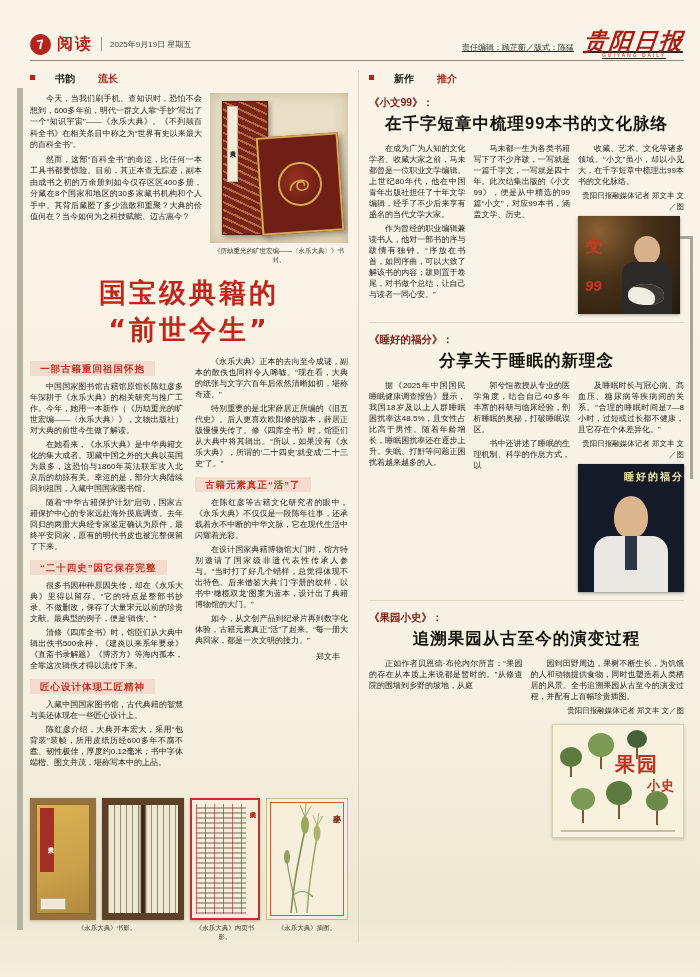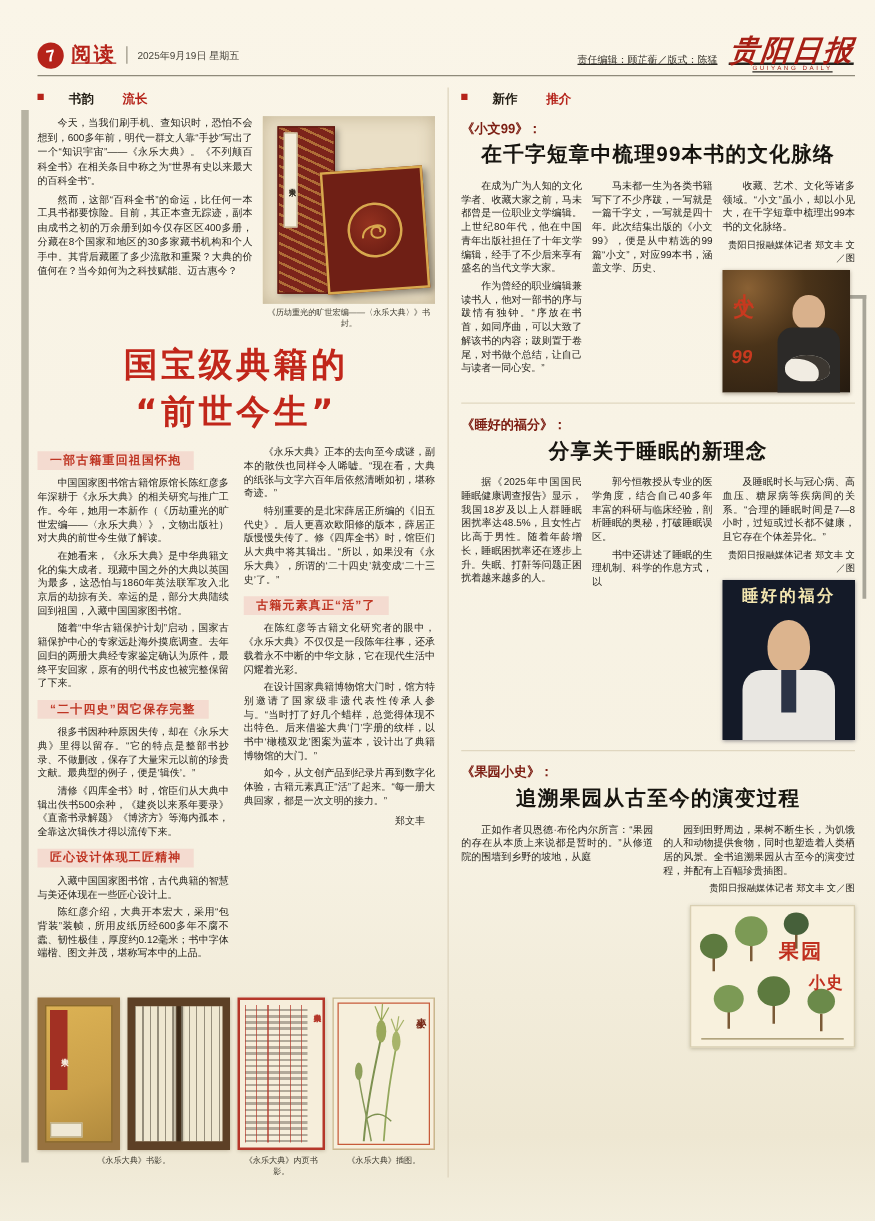--- a/index.html
+++ b/index.html
@@ -4,21 +4,21 @@
 <style>
   html,body{margin:0;padding:0;}
   body{width:700px;height:977px;overflow:hidden;background:#e6dfcc;font-family:"Liberation Sans",sans-serif;}
   .page{position:relative;width:700px;height:977px;color:#26241f;
     background:linear-gradient(180deg,#faf5e8 0,#f6f1e2 70%,#eee7d2 93%,#f3eedd 100%);}
   .leftbar{position:absolute;left:17px;top:88px;width:6px;height:842px;background:#b7b3a3;}
 
   
   .top{position:absolute;left:30px;right:16px;top:28px;height:32px;border-bottom:1px solid #8f8a7a;display:flex;align-items:center;}
   .pgnum{width:21px;height:21px;border-radius:50%;background:#b5231a;color:#fff;font-weight:bold;font-size:13px;display:flex;align-items:center;justify-content:center;transform:rotate(-10deg);flex:none;}
-  .secname{color:#b5231a;font-weight:bold;font-size:16px;margin:0 8px 0 6px;letter-spacing:2px;text-decoration:underline;}
+  .secname{color:#b5231a;font-weight:bold;font-size:16px;margin:0 8px 0 6px;letter-spacing:2px;}
   .hdr-div{width:1px;height:14px;background:#9a9585;}
   .date{font-size:8px;color:#46433a;margin-left:8px;}
   .hdr-right{margin-left:auto;display:flex;align-items:flex-end;gap:10px;text-decoration:underline;}
   .editor{font-size:8px;color:#35322b;padding-bottom:5px;}
   .masthead-wrap{text-align:center;}
   .masthead{color:#a61f15;font-family:"DejaVu Serif",serif;font-weight:bold;font-style:italic;font-size:23px;line-height:22px;transform:skewX(-6deg);letter-spacing:2px;}
   .masthead-sub{font-size:5px;color:#a61f15;letter-spacing:2px;}
 
   
   .content{position:absolute;top:70px;left:30px;width:654px;display:flex;gap:10px;}
@@ -95,28 +95,28 @@
   .cover-a{width:102px;height:98px;position:relative;overflow:hidden;box-shadow:0 1px 3px rgba(60,40,20,.4);
     background:radial-gradient(circle at 20% 15%,#8a6134 0,#4a3319 40%,#241a10 100%);}
   .ca-title{position:absolute;left:7px;top:6px;font-size:16px;font-weight:bold;color:#c8391f;letter-spacing:3px;line-height:18px;}
   .ca-num{position:absolute;left:7px;top:64px;font-size:15px;font-weight:bold;color:#c8391f;font-style:italic;}
   .ca-head{position:absolute;right:20px;top:20px;width:26px;height:28px;border-radius:50% 50% 46% 46%;background:#d9b18c;}
   .ca-body{position:absolute;right:8px;top:46px;width:50px;height:68px;border-radius:12px 12px 0 0;background:#2c2a28;}
   .ca-cat{position:absolute;right:16px;bottom:9px;width:36px;height:21px;border-radius:55% 60% 45% 50%;background:#f1ece2;
     box-shadow:inset -9px 3px 0 rgba(40,36,30,.9);}
 
   .cover-b{width:106px;height:128px;position:relative;overflow:hidden;background:#141a28;box-shadow:0 1px 3px rgba(40,40,60,.5);}
-  .cb-title{color:#f3e6b0;font-size:13px;font-weight:bold;text-align:center;padding-top:7px;letter-spacing:2px;}
+  .cb-title{color:#f3e6b0;font-size:10px;font-weight:bold;text-align:right;padding-top:7px;letter-spacing:2px;}
   .cb-face{position:absolute;left:50%;top:32px;transform:translateX(-50%);width:34px;height:42px;border-radius:50% 50% 45% 45%;background:#dcb48e;}
   .cb-coat{position:absolute;left:50%;bottom:0;transform:translateX(-50%);width:74px;height:56px;background:#e9e7e2;border-radius:16px 16px 0 0;}
   .cb-coat:after{content:"";position:absolute;left:50%;top:0;transform:translateX(-50%);width:12px;height:34px;background:#2c3446;}
 
   .cover-row{display:flex;justify-content:flex-end;margin-top:4px;}
   .cover-c{width:130px;height:112px;position:relative;overflow:hidden;background:#f8f1dd;border:1px solid #d9cfb2;box-shadow:0 1px 3px rgba(90,80,40,.3);}
-  .cc-t1{position:absolute;right:24px;top:26px;color:#c0301f;font-weight:bold;font-size:16px;letter-spacing:2px;}
+  .cc-t1{position:absolute;right:24px;top:26px;color:#c0301f;font-weight:bold;font-size:20px;letter-spacing:2px;}
   .cc-t2{position:absolute;right:8px;top:52px;color:#c0301f;font-weight:bold;font-size:13px;letter-spacing:1px;}
 
   .bracket{position:absolute;right:-9px;top:166px;width:22px;height:240px;border-top:3px solid #a8a599;border-right:3px solid #a8a599;}
 
   figure{margin:0;}
   svg{display:block;}
 </style>
 </head>
 <body>
 

